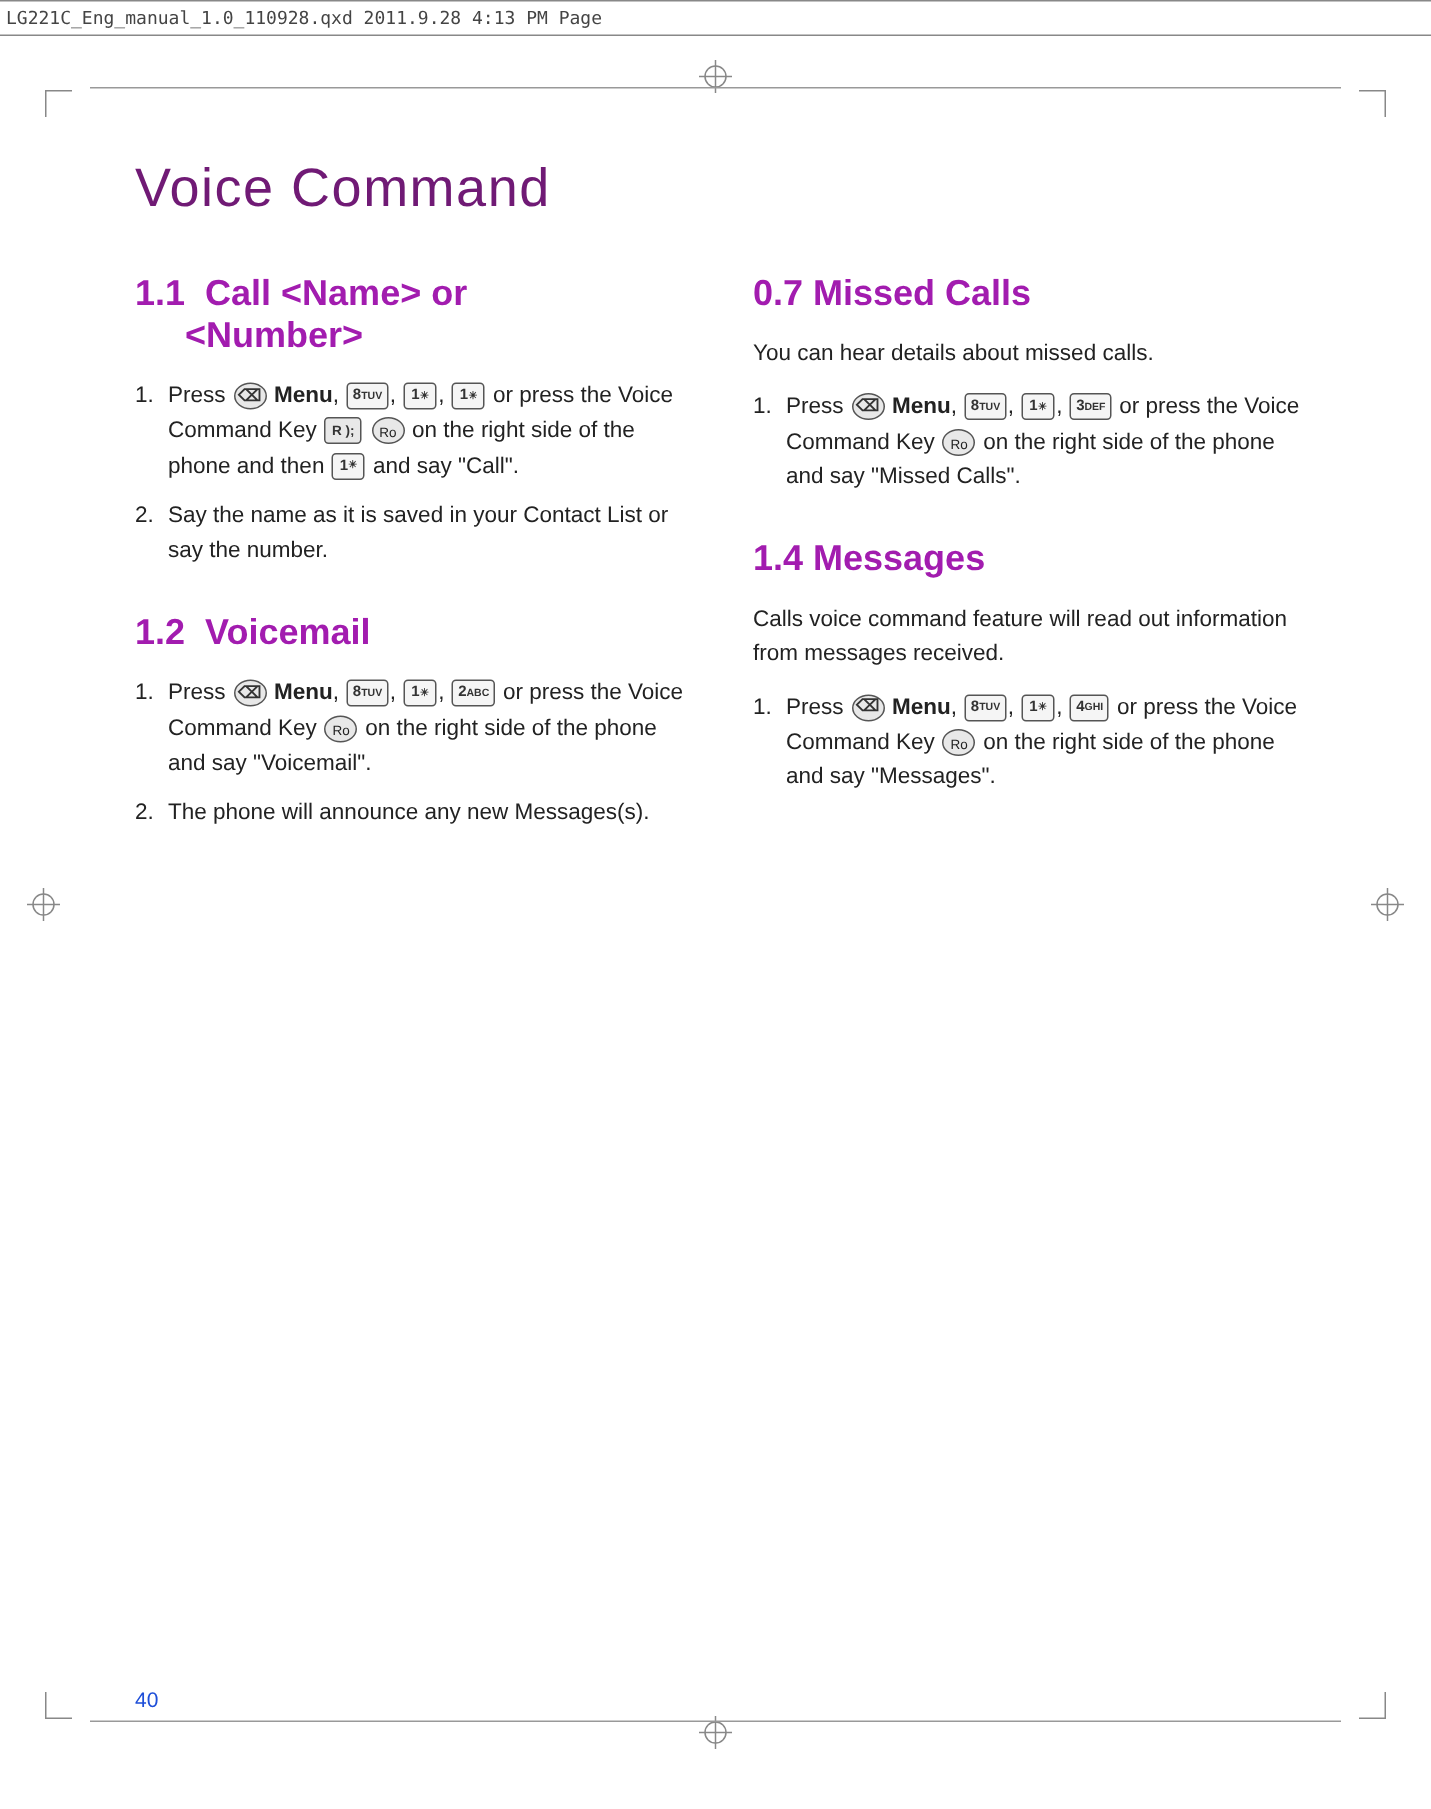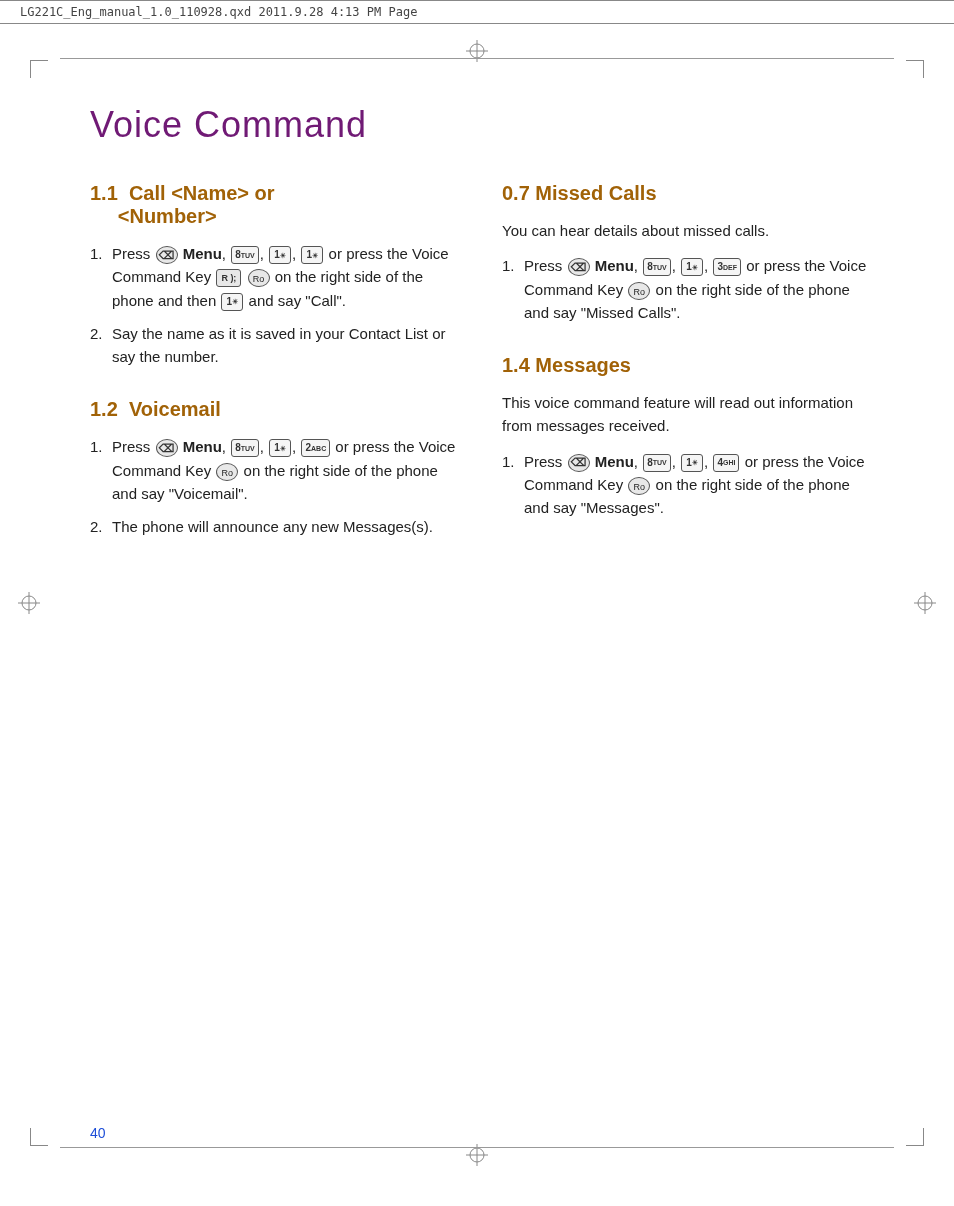--- a/index.html
+++ b/index.html
@@ -18,21 +18,21 @@
       min-height: 1206px;
       background: #fff;
       position: relative;
       padding: 0;
     }
 
     
     .top-bar {
       border-top: 1px solid #888;
       border-bottom: 1px solid #888;
-      padding: 4px 20px;
+      padding: 4px 4px;
       font-size: 12px;
       color: #444;
       display: flex;
       align-items: center;
       justify-content: space-between;
       font-family: monospace;
     }
 
     
     .corner-mark {
@@ -107,23 +107,23 @@
     .col-left {
       flex: 1;
     }
 
     .col-right {
       flex: 1;
     }
 
     
     .section-heading {
-      font-size: 20px;
+      font-size: 24px;
       font-weight: bold;
-      color: #a16207;
+      color: #a21caf;
       margin-bottom: 14px;
     }
 
     
     .body-text {
       font-size: 15px;
       line-height: 1.55;
       color: #222;
       margin-bottom: 12px;
     }
@@ -336,21 +336,21 @@
               <span class="key-icon">3<sup style="font-size:7px">DEF</sup></span>
               or press the Voice Command Key
               <span style="display:inline-block;border:1.5px solid #555;border-radius:50%;width:22px;height:18px;font-size:9px;background:#e8e8e8;text-align:center;line-height:18px;vertical-align:middle;margin:0 1px;">Ro</span>
               on the right side of the phone and say "Missed Calls".
             </span>
           </div>
         </div>
 
         <div class="section-block">
           <div class="section-heading">1.4 Messages</div>
-          <div class="body-text">This voice command feature will read out information from messages received.</div>
+          <div class="body-text">Calls voice command feature will read out information from messages received.</div>
           <div class="step">
             <span class="step-num">1.</span>
             <span class="step-content">
               Press
               <span class="key-icon phone-icon">⌫</span>
               <span class="key-bold"> Menu</span>,
               <span class="key-icon">8<sup style="font-size:7px">TUV</sup></span>,
               <span class="key-icon">1<sub style="font-size:7px">☀</sub></span>,
               <span class="key-icon">4<sup style="font-size:7px">GHI</sup></span>
               or press the Voice Command Key

